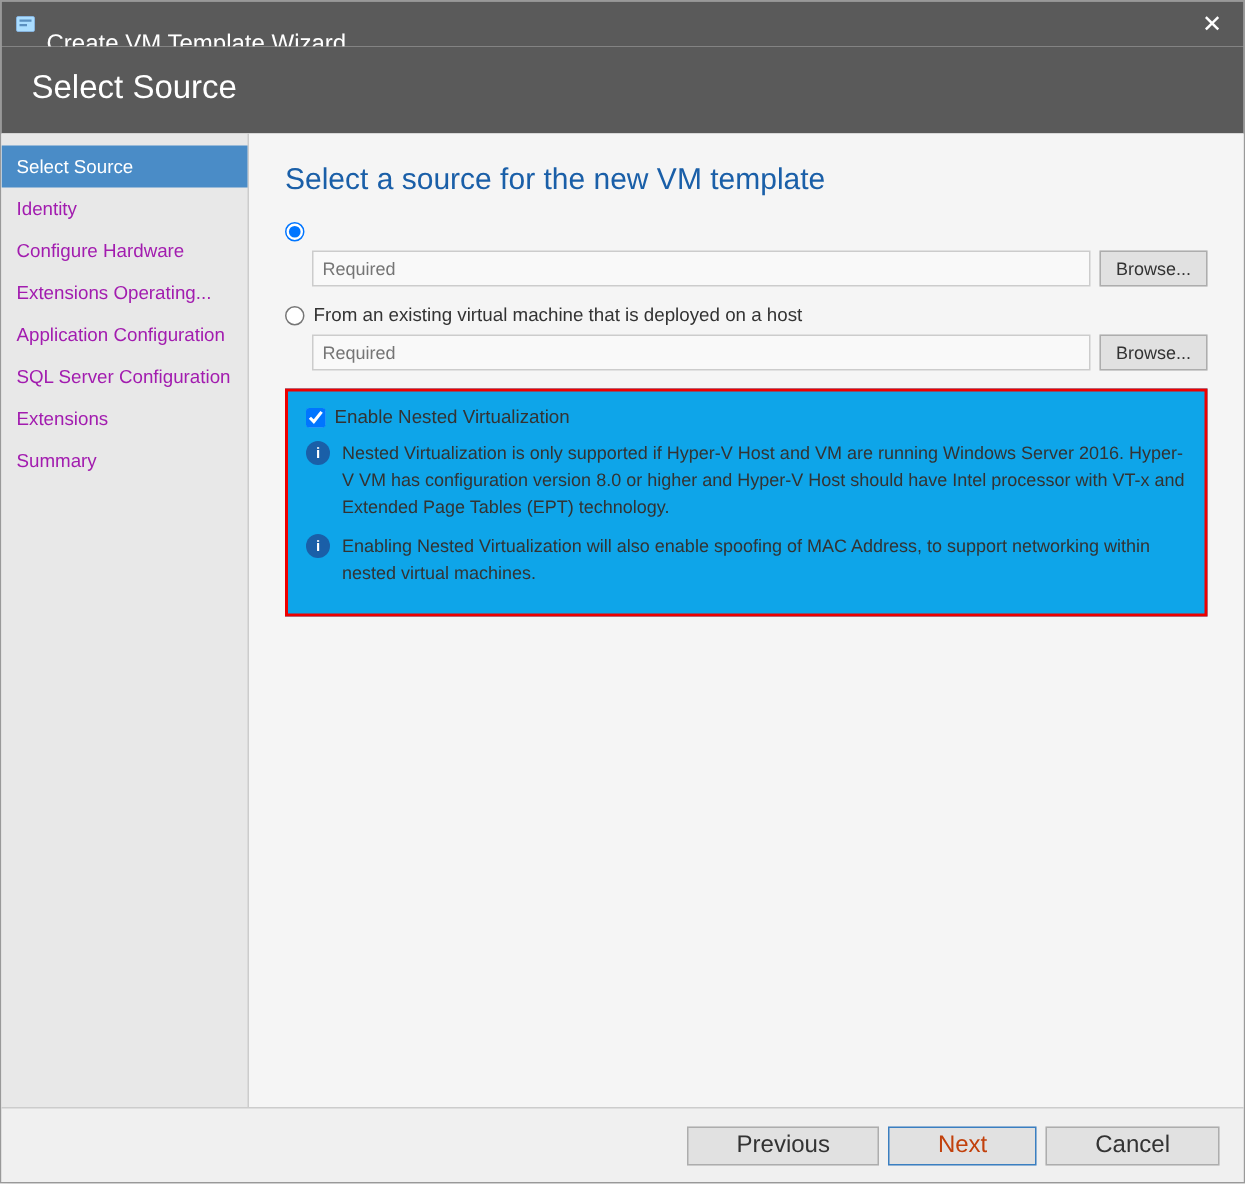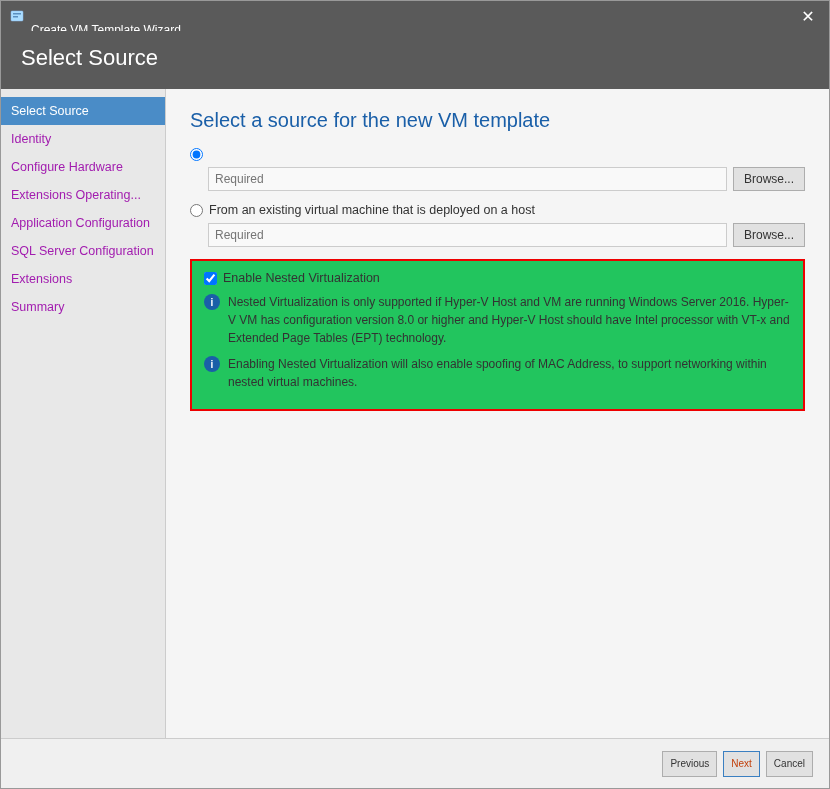--- a/index.html
+++ b/index.html
@@ -37,21 +37,21 @@
     .title-bar-left {
       display: flex;
       align-items: center;
       gap: 6px;
     }
     .title-bar-icon {
       width: 16px;
       height: 16px;
     }
     .title-bar-title {
-      font-size: 12px;
+      font-size: 16px;
       color: #fff;
       margin-top: 28px;
     }
     .title-bar-close {
       width: 26px;
       height: 20px;
       background: none;
       border: none;
       color: #fff;
       font-size: 16px;
@@ -157,21 +157,21 @@
       background: #e1e1e1;
       border: 1px solid #adadad;
       cursor: pointer;
       font-size: 12px;
       color: #333;
     }
 
     
     .nested-virt-box {
       border: 2px solid #e00;
-      background: #22c55e;
+      background: #0ea5e9;
       padding: 10px 12px;
       margin-top: 4px;
     }
     .checkbox-row {
       display: flex;
       align-items: center;
       gap: 6px;
       margin-bottom: 8px;
     }
     .checkbox-row input[type="checkbox"] {
@@ -216,22 +216,22 @@
       height: 50px;
       display: flex;
       align-items: center;
       justify-content: flex-end;
       padding: 0 16px;
       gap: 6px;
       flex-shrink: 0;
     }
     .footer-btn {
       height: 26px;
-      padding: 0 7px;
-      font-size: 10px;
+      padding: 0 32px;
+      font-size: 16px;
       border: 1px solid #adadad;
       cursor: pointer;
       background: #e1e1e1;
       color: #333;
     }
     .footer-btn.primary {
       background: #e1e1e1;
       border-color: #3a7fc1;
       color: #c2410c;
     }

